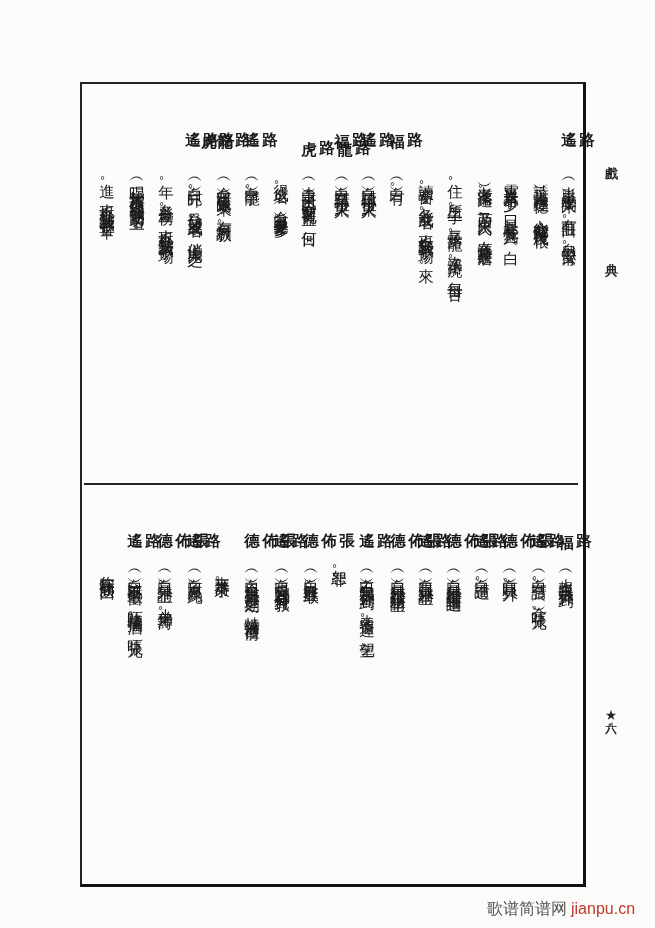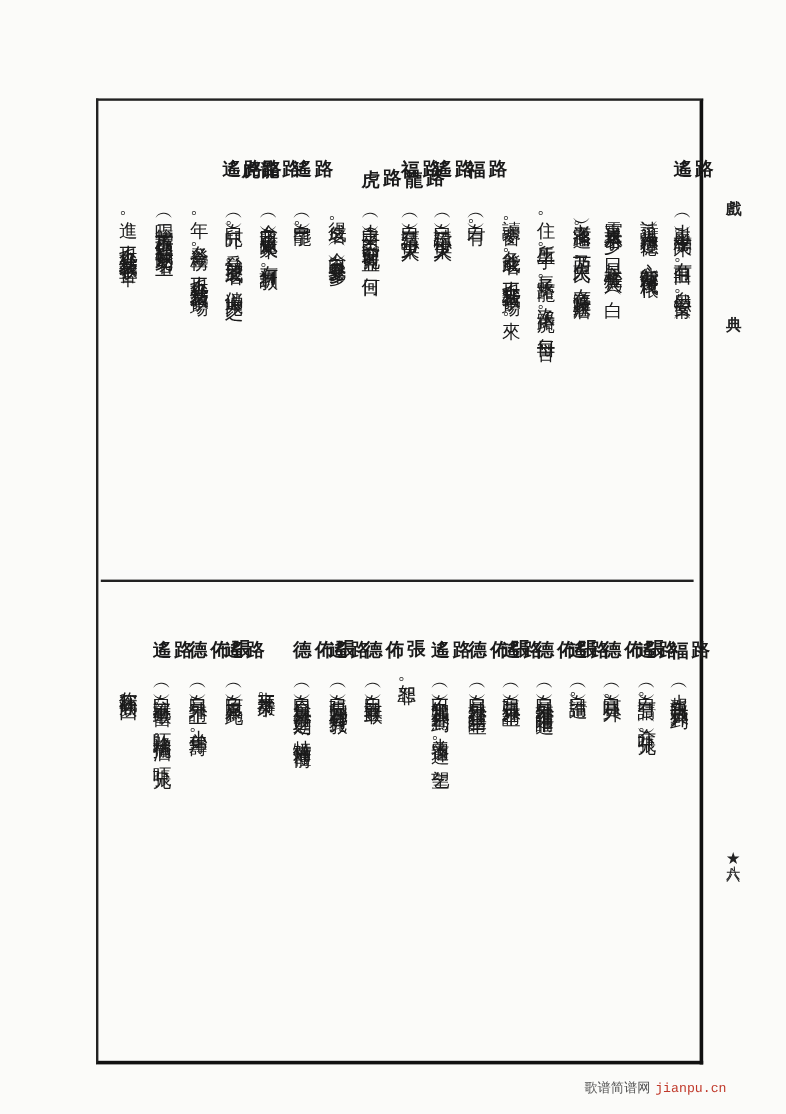--- a/index.html
+++ b/index.html
@@ -55,22 +55,22 @@
     position: absolute;
     writing-mode: vertical-rl;
     font-size: 12px;
     letter-spacing: 0;
     line-height: 14px;
     color: #222;
   }
   .watermark {
     position: absolute;
     left: 487px; top: 899px;
-    font-family: Liberation Mono, monospace;
-    font-size: 11px;
+    font-family: Liberation Sans, sans-serif;
+    font-size: 16px;
     color: #555;
     white-space: nowrap;
   }
   .watermark .site { color: #c0392b; margin-left: 4px; }
 </style>
 </head>
 <body>
 
 <div class="frame"></div>
 <div class="divider"></div>

